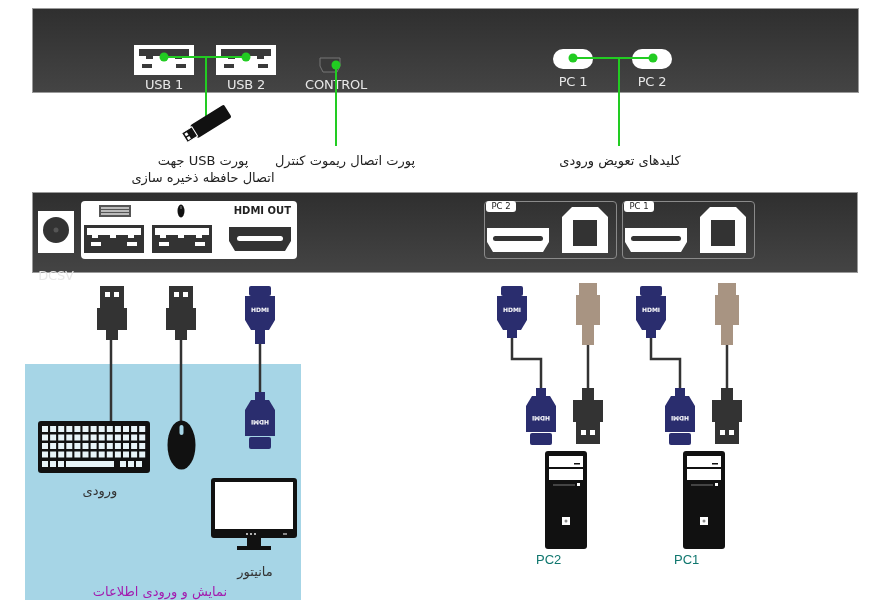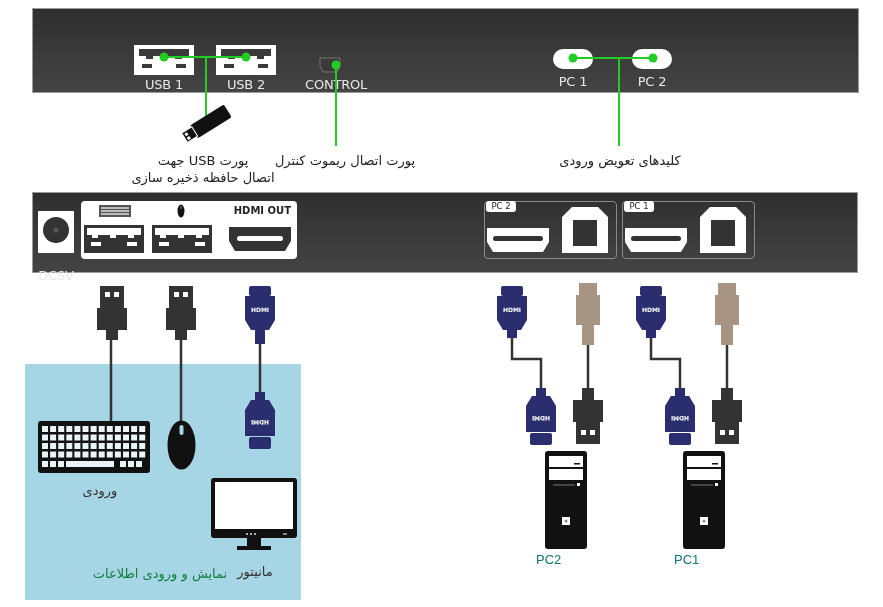--- a/index.html
+++ b/index.html
@@ -288,21 +288,21 @@
   <rect x="4" y="4" width="78" height="47" fill="#fff"></rect>
   <circle cx="36" cy="56" r="0.9" fill="#fff"></circle>
   <circle cx="40" cy="56" r="0.9" fill="#fff"></circle>
   <circle cx="44" cy="56" r="0.9" fill="#fff"></circle>
   <rect x="72" y="55.5" width="4" height="1" fill="#fff"></rect>
   <rect x="36" y="60" width="14" height="8" fill="#111"></rect>
   <rect x="26" y="68" width="34" height="4" fill="#111"></rect>
 </svg>
 <span class="fa-text" style="left:225px; top:563px; width:60px; color:#333;">مانیتور</span>
 
-<span class="fa-text" style="left:80px; top:565px; width:160px; color:#15803d;">نمایش و ورودی اطلاعات</span>
+<span class="fa-text" style="left:80px; top:583px; width:160px; color:#a21caf;">نمایش و ورودی اطلاعات</span>
 
 <svg style="left:0; top:0;" width="883" height="607" viewBox="0 0 883 607">
   <g stroke="#333" stroke-width="2.5" fill="none">
     <polyline points="512,338 512,359 541,359 541,392"></polyline>
     <line x1="588" y1="345" x2="588" y2="392"></line>
     <polyline points="651,338 651,359 680,359 680,392"></polyline>
     <line x1="727" y1="345" x2="727" y2="392"></line>
   </g>
 </svg>
 

